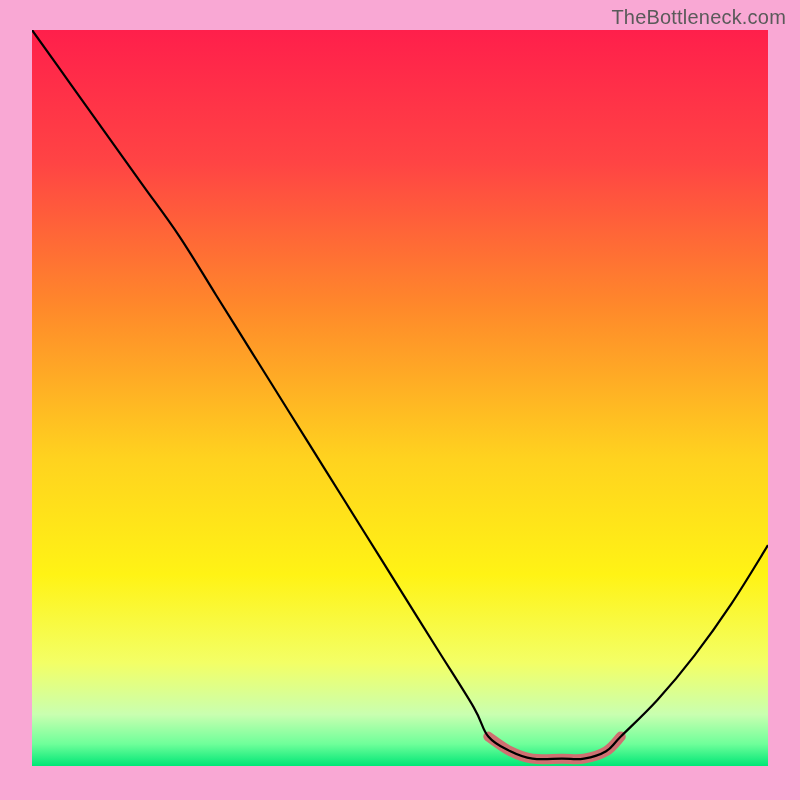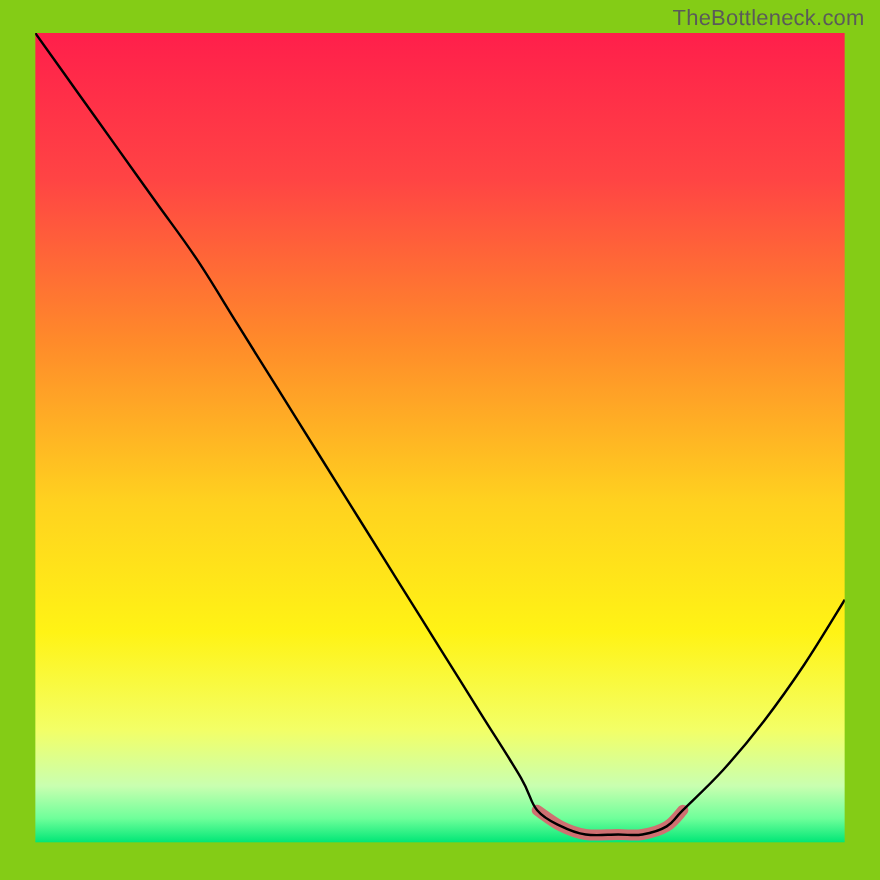--- a/index.html
+++ b/index.html
@@ -1,17 +1,17 @@
 <!DOCTYPE html>
 <html><head>
 <meta charset="utf-8">
 <style>
   * { margin: 0; padding: 0; box-sizing: border-box; }
   html, body { width: 800px; height: 800px; background: #000; overflow: hidden; font-family: Arial, Helvetica, sans-serif; }
-  .stage { position: relative; width: 800px; height: 800px; background: #84cc16; }
+  .stage { position: relative; width: 800px; height: 800px; background: #f9a8d4; }
   .watermark {
     position: absolute;
     top: 6px;
     right: 14px;
     color: #5a5a5a;
     font-size: 20px;
     font-weight: 400;
     letter-spacing: 0.2px;
   }
   .plot-wrap {

